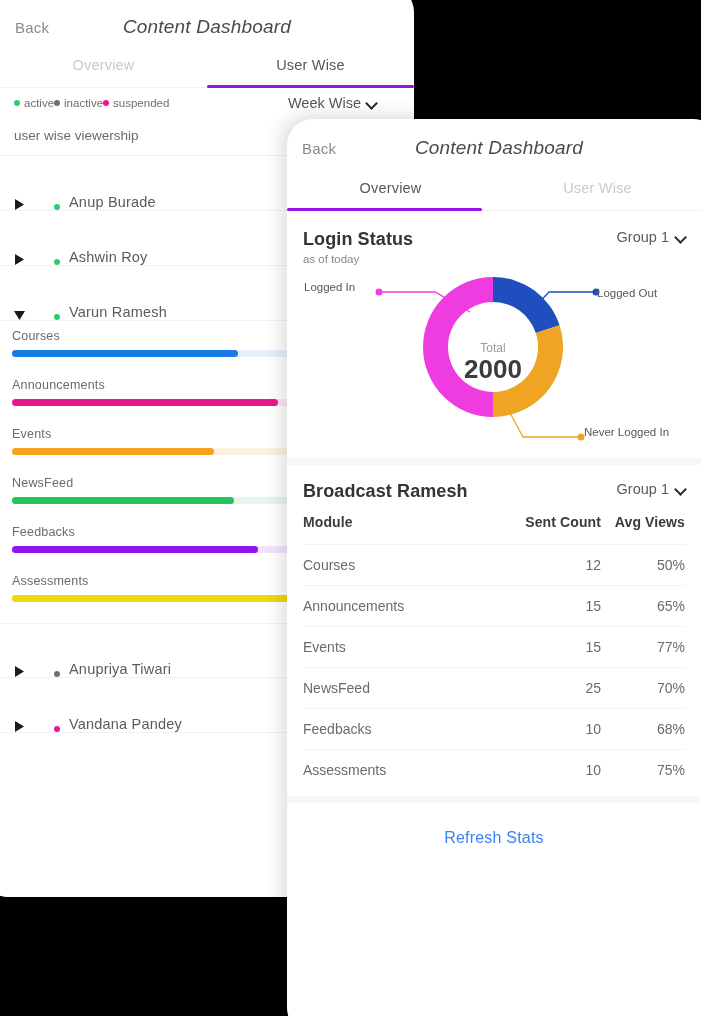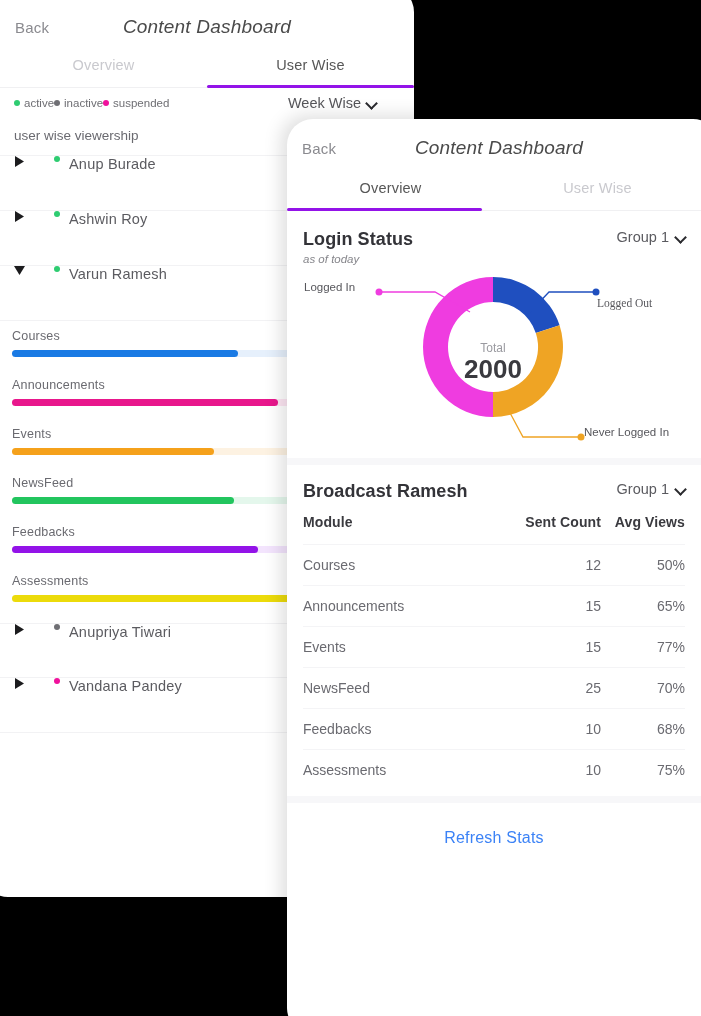--- a/index.html
+++ b/index.html
@@ -87,21 +87,21 @@
     transform: rotate(45deg);
   }
   .section-caption {
     padding: 10px 14px 12px;
     font-size: 13.5px; color: #6a6a70;
     border-bottom: 1px solid #f2f2f4;
   }
 
   
   .user-row {
-    position: relative; display: flex; align-items: flex-start;
+    position: relative; display: flex; align-items: flex-end;
     height: 55px; padding-left: 12px;
     border-bottom: 1px solid #f2f2f4;
   }
   .caret {
     width: 14px; display: flex; align-items: center; justify-content: center;
   }
   .caret svg { display: block; }
   .user-dot { margin-left: 28px; }
   .user-name { margin-left: 9px; font-size: 14.5px; color: #5b5b60; letter-spacing: .2px; }
 
@@ -115,33 +115,33 @@
   }
   .prog-fill { position: absolute; left: 0; top: 0; height: 7px; border-radius: 4px; }
 
   
   .panel { padding: 0 16px; }
   .panel-head {
     display: flex; align-items: flex-start; justify-content: space-between;
     padding: 18px 16px 0 16px;
   }
   .panel-title { font-size: 18px; font-weight: bold; color: #333338; letter-spacing: .1px; }
-  .panel-sub { font-size: 11.5px; color: #86868b; margin-top: 3px; font-style: italic; }
+  .panel-sub { font-size: 11.5px; color: #86868b; margin-top: 3px; }
   .group-select {
     display: flex; align-items: center; gap: 7px;
     font-size: 14.5px; color: #5a5a5f;
   }
 
   .donut-area { position: relative; height: 193px; }
   .donut-svg { position: absolute; left: 0; top: 0; }
   .lbl {
     position: absolute; font-size: 11.5px; color: #57575c; white-space: nowrap;
   }
   .lbl-logged-in  { left: 17px;  top: 16px; }
-  .lbl-logged-out { left: 310px; top: 32px; font-family: Liberation Serif, serif; }
+  .lbl-logged-out { left: 310px; top: 22px; }
   .lbl-never      { left: 297px; top: 161px; }
 
   .divider { height: 7px; background: #f7f7f9; }
 
   
   .tbl { width: 100%; border-collapse: collapse; }
   .tbl th {
     font-size: 14px; font-weight: bold; color: #3a3a3f;
     padding: 12px 0 14px 0; text-align: right; letter-spacing: .1px;
   }

